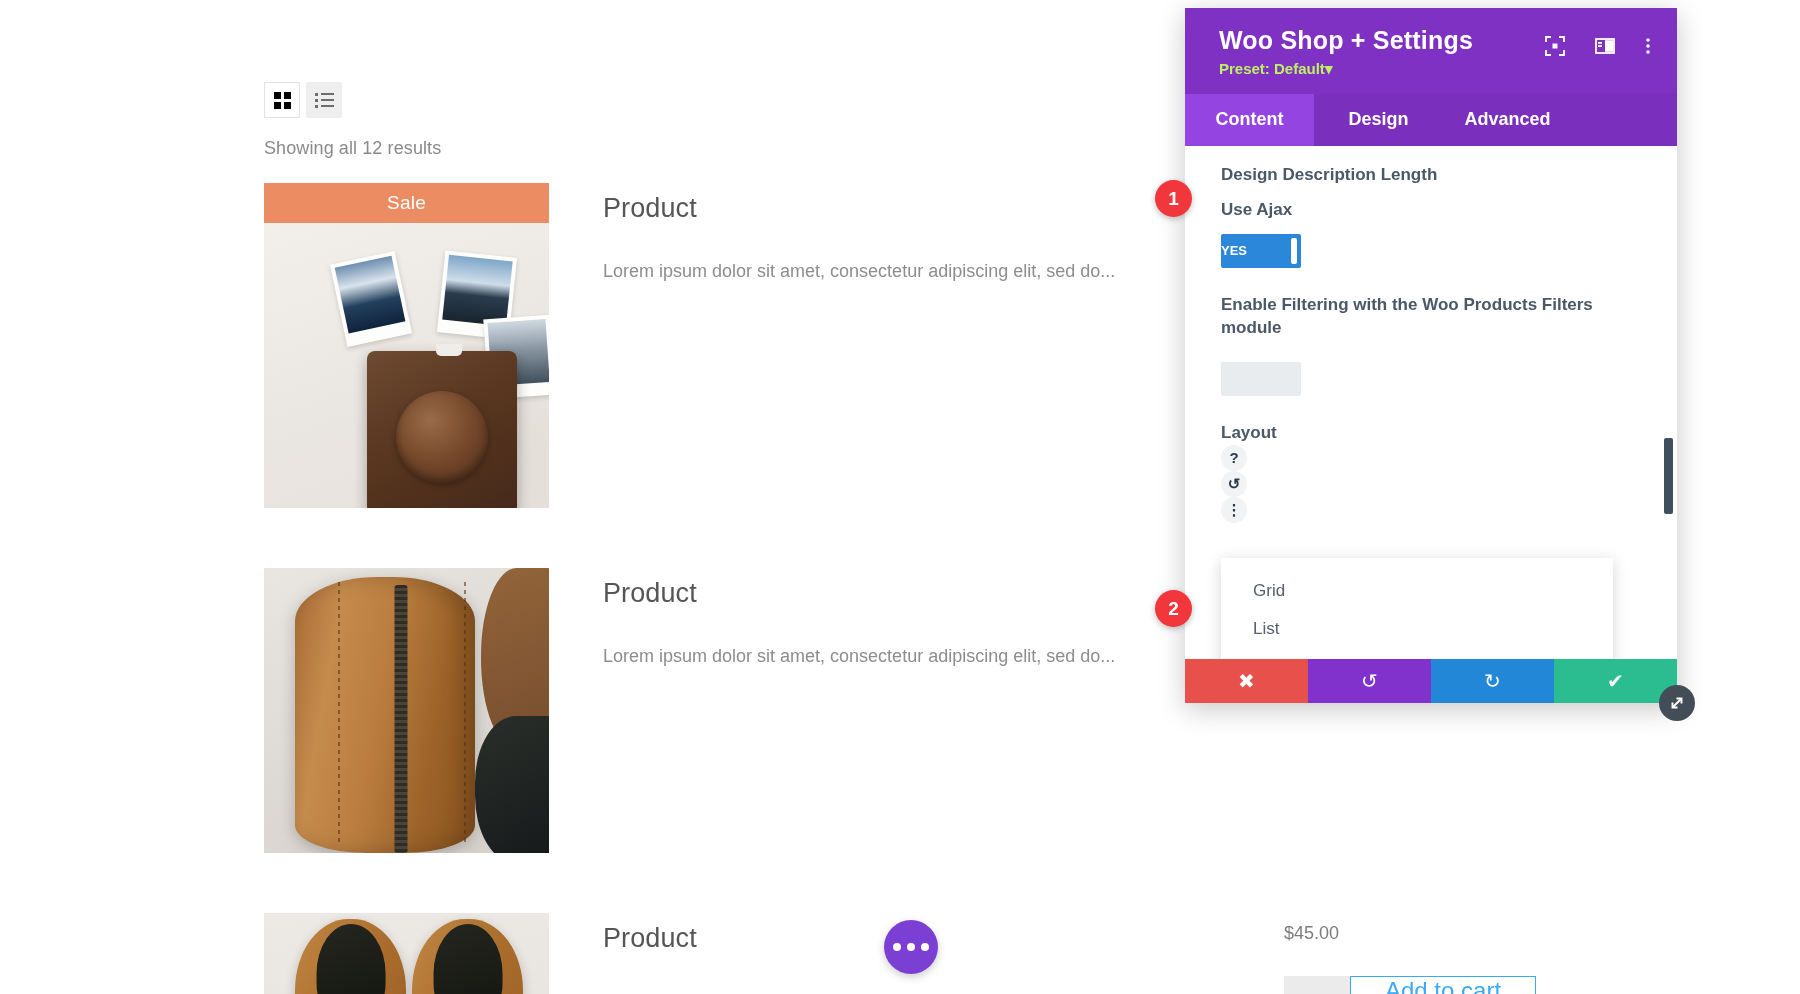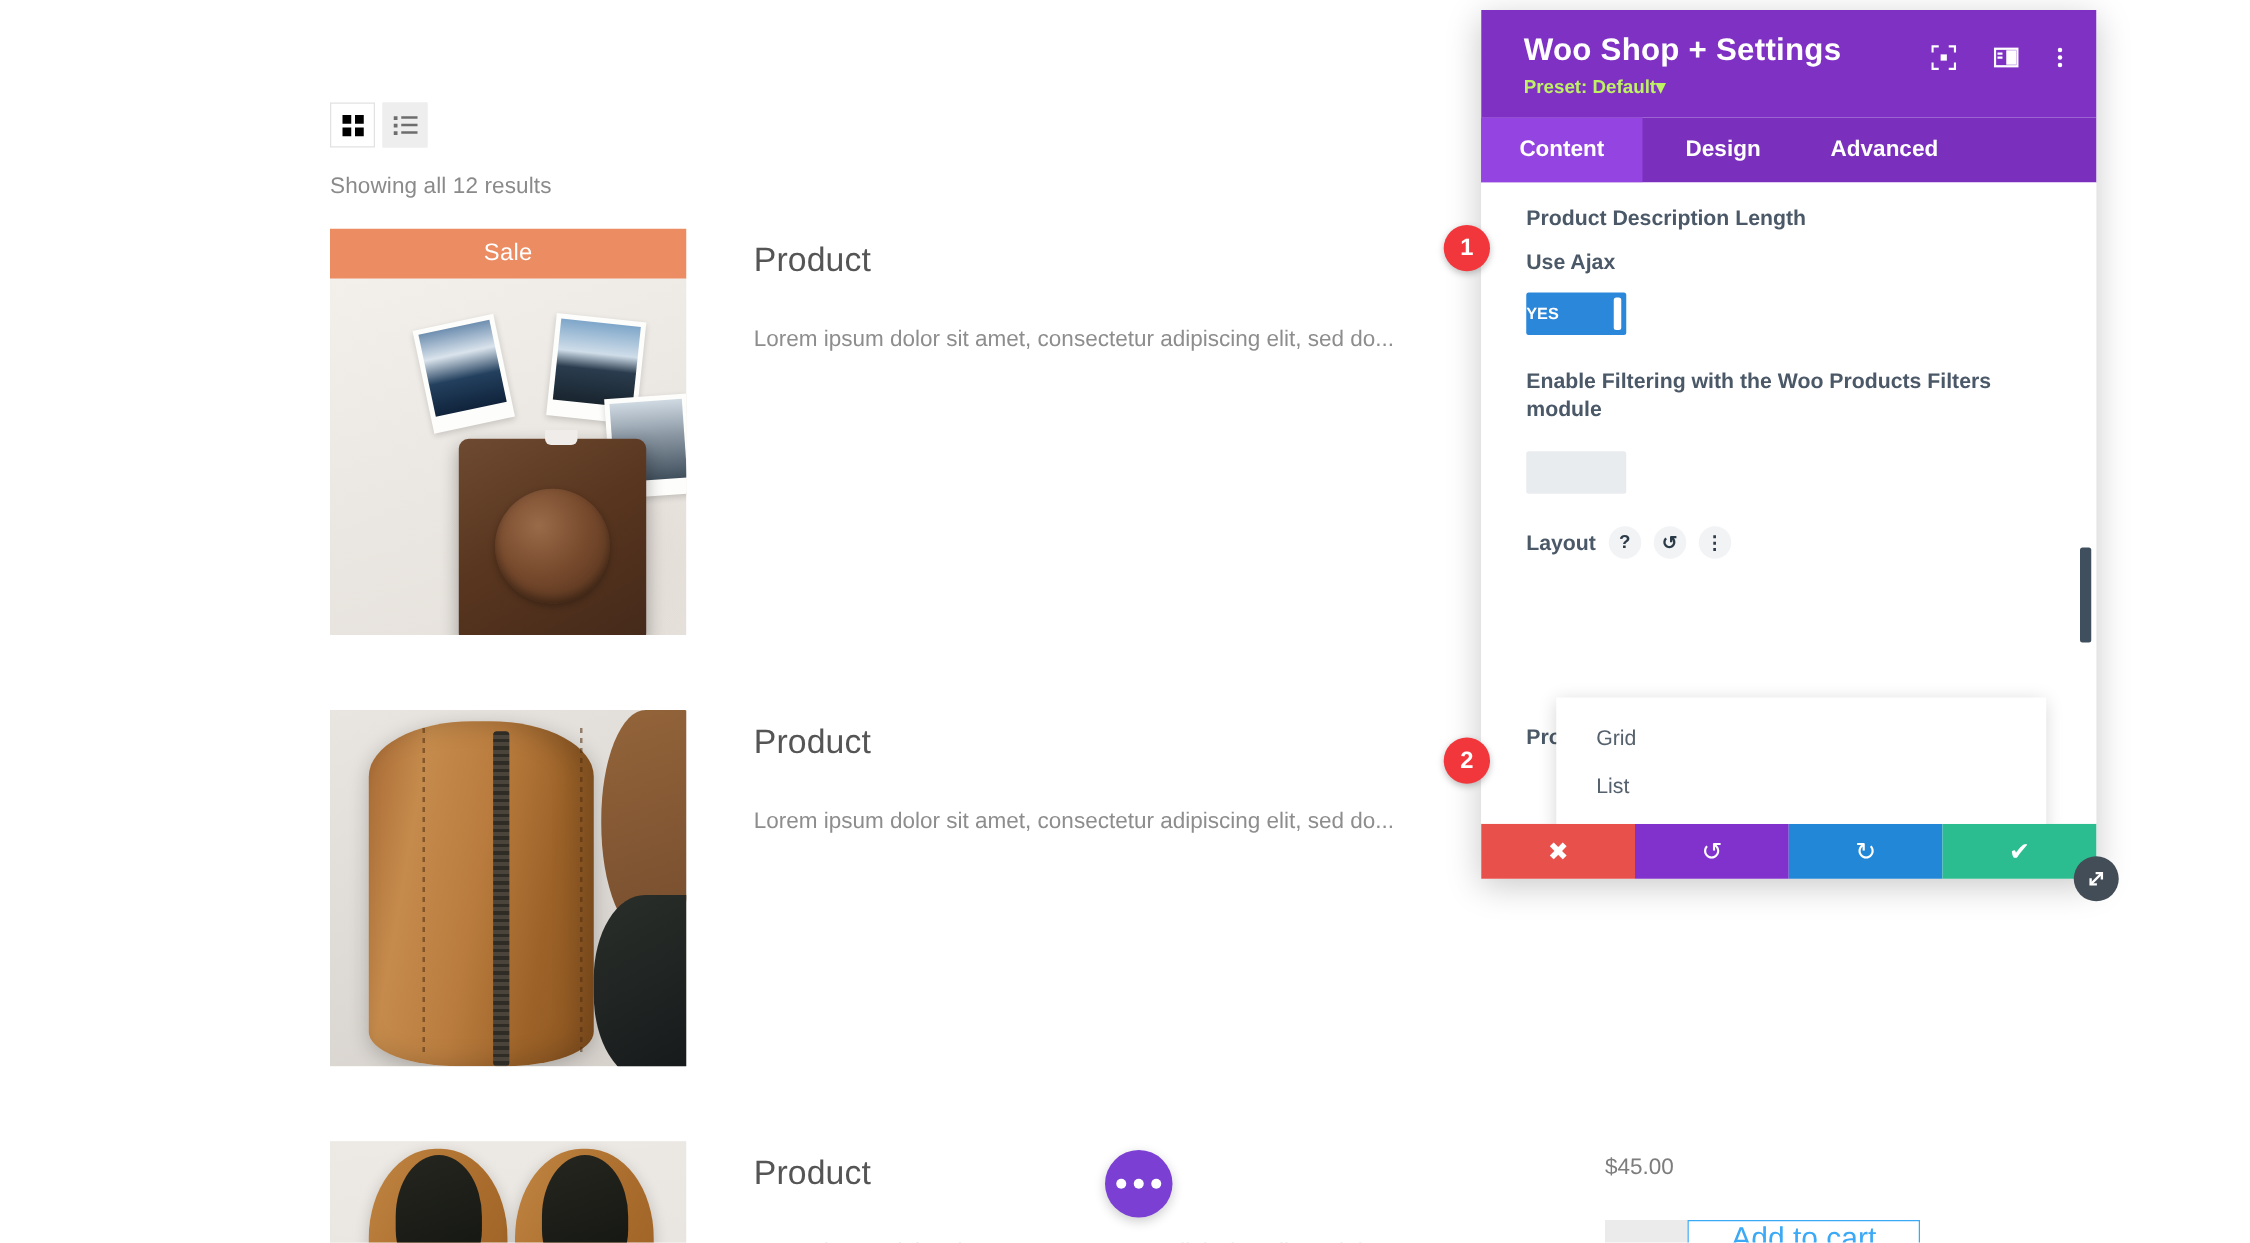--- a/index.html
+++ b/index.html
@@ -369,22 +369,23 @@
   .toggle.on { background: #2b87da; }
   .toggle.off { background: #e9ecef; }
   .toggle .knob { width: 38px; height: 26px; background: #ffffff; border-radius: 2px; }
   .toggle .lbl { font-size: 13px; font-weight: bold; width: 42px; text-align: center; }
   .toggle.on .lbl { color: #ffffff; }
   .toggle.off .lbl { color: #a8b2bd; }
   .toggle.on { padding: 4px 4px 4px 0; }
   .toggle.off { padding: 4px 0 4px 4px; flex-direction: column; }
 
   .layout-row {
-    display: flex; align-items: flex-end; gap: 10px;
+    display: flex; align-items: flex-start; gap: 0;
     margin-bottom: 12px;
+    flex-direction: column;
   }
   .layout-row .field-label { margin-bottom: 0; }
   .mini-icon {
     width: 26px; height: 26px;
     border-radius: 50%;
     background: #f1f3f5;
     display: flex; align-items: center; justify-content: center;
     cursor: pointer;
     color: #2d3b48;
     font-size: 15px;
@@ -393,21 +394,20 @@
 
   .dropdown {
     position: absolute;
     left: 36px;
     top: 412px;
     width: 392px;
     background: #ffffff;
     box-shadow: 0 3px 14px rgba(0,0,0,.17);
     padding: 14px 0;
     z-index: 6;
-    margin-left: 24px;
   }
   .dd-item {
     display: flex; align-items: center; justify-content: space-between;
     padding: 9px 30px 9px 32px;
     font-size: 17px;
     color: #55616d;
     cursor: pointer;
   }
   .dd-check { color: #26c08a; font-size: 19px; font-weight: bold; }
 
@@ -602,21 +602,21 @@
   </div>
 
   <div class="modal-tabs">
     <div class="modal-tab active">Content</div>
     <div class="modal-tab">Design</div>
     <div class="modal-tab">Advanced</div>
   </div>
 
   <div class="modal-body">
 
-    <div class="field-label">Product Description Length</div>
+    <div class="field-label">Design Description Length</div>
 
     <div class="field-label">Use Ajax</div>
     <div class="toggle on">
       <span class="lbl">YES</span>
       <span class="knob"></span>
     </div>
 
     <div class="field-label">Enable Filtering with the Woo Products Filters module</div>
     <div class="toggle off">
       <span class="knob"></span>

